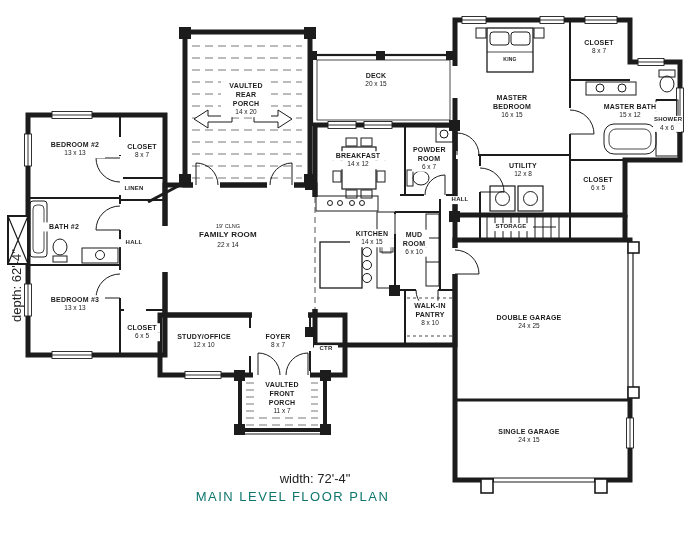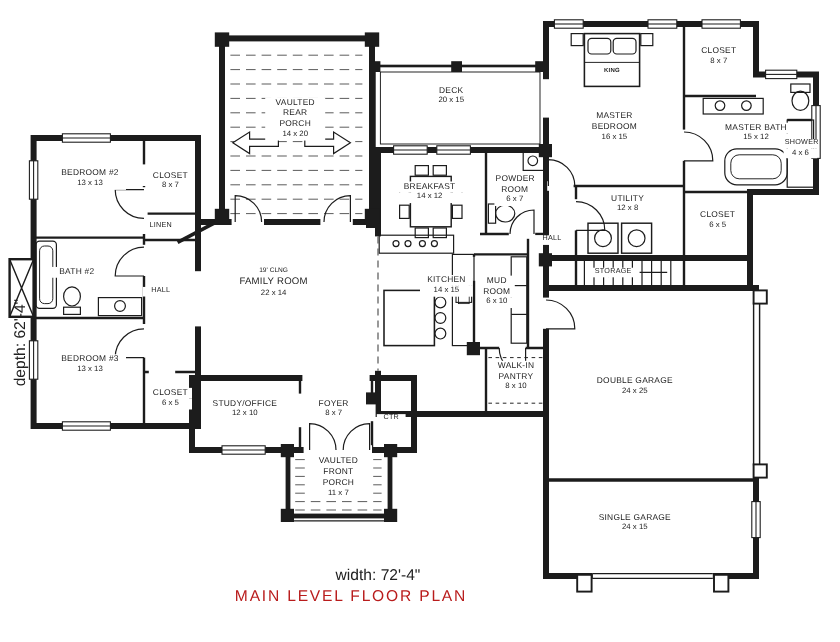--- a/index.html
+++ b/index.html
@@ -1,30 +1,30 @@
 <!DOCTYPE html>
 <html><head>
 <meta charset="utf-8">
 <style>
   html,body{margin:0;padding:0;background:#ffffff;}
   .page{position:relative;width:700px;height:535px;background:#ffffff;overflow:hidden;
         color:#1c1c1c;font-family:"Liberation Sans",sans-serif;}
   .page svg{position:absolute;left:0;top:0;}
   .rl{position:absolute;transform:translate(-50%,-50%);text-align:center;line-height:1.3;z-index:5;}
   .rl span{display:block;background:#ffffff;padding:0 1px;white-space:normal;}
-  .n{font-size:7px;font-weight:normal;letter-spacing:.2px;}
+  .n{font-size:7px;font-weight:bold;letter-spacing:.2px;}
   .d{font-size:6.5px;}
   .c{font-size:5.5px;}
   .small .n{font-size:6px;}
   .fam .n{font-size:8px;}
   .tiny .n{font-size:5px;font-weight:bold;}
   .dim-width{position:absolute;left:230px;top:471px;width:170px;text-align:center;
              font-size:13px;color:#222;z-index:5;}
   .plan-title{position:absolute;left:185px;top:489px;width:215px;text-align:center;
-              font-size:13px;letter-spacing:1.5px;color:#b91c1c;z-index:5;}
+              font-size:13px;letter-spacing:1.5px;color:#0f766e;z-index:5;}
   .dim-depth{position:absolute;left:-36px;top:278px;width:104px;text-align:center;
              font-size:13px;color:#222;transform:rotate(-90deg);z-index:5;}
 </style>
 </head>
 <body>
 
 <div class="page">
 
 <svg width="700" height="535" viewBox="0 0 700 535">
 

